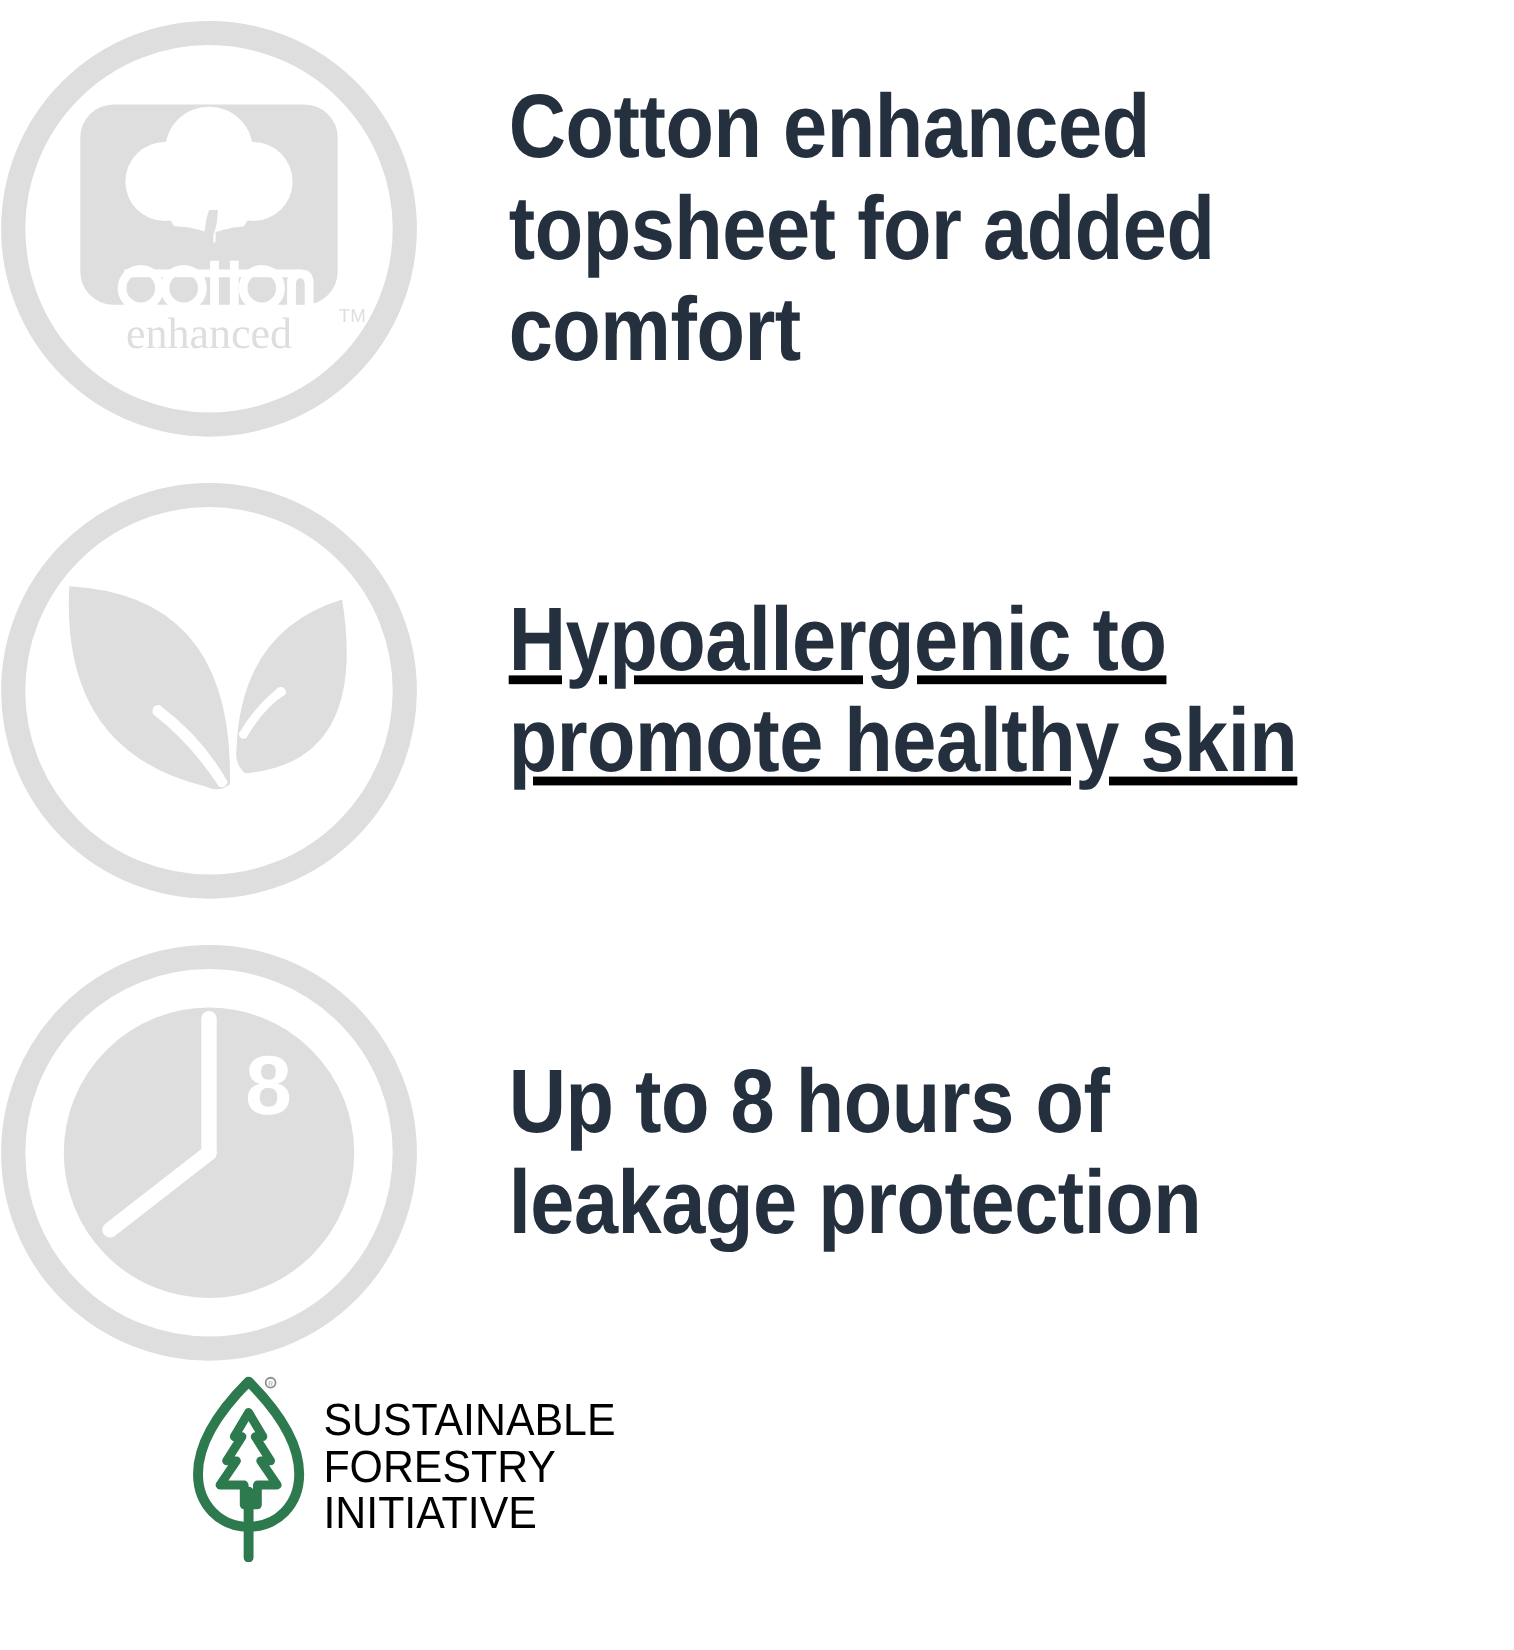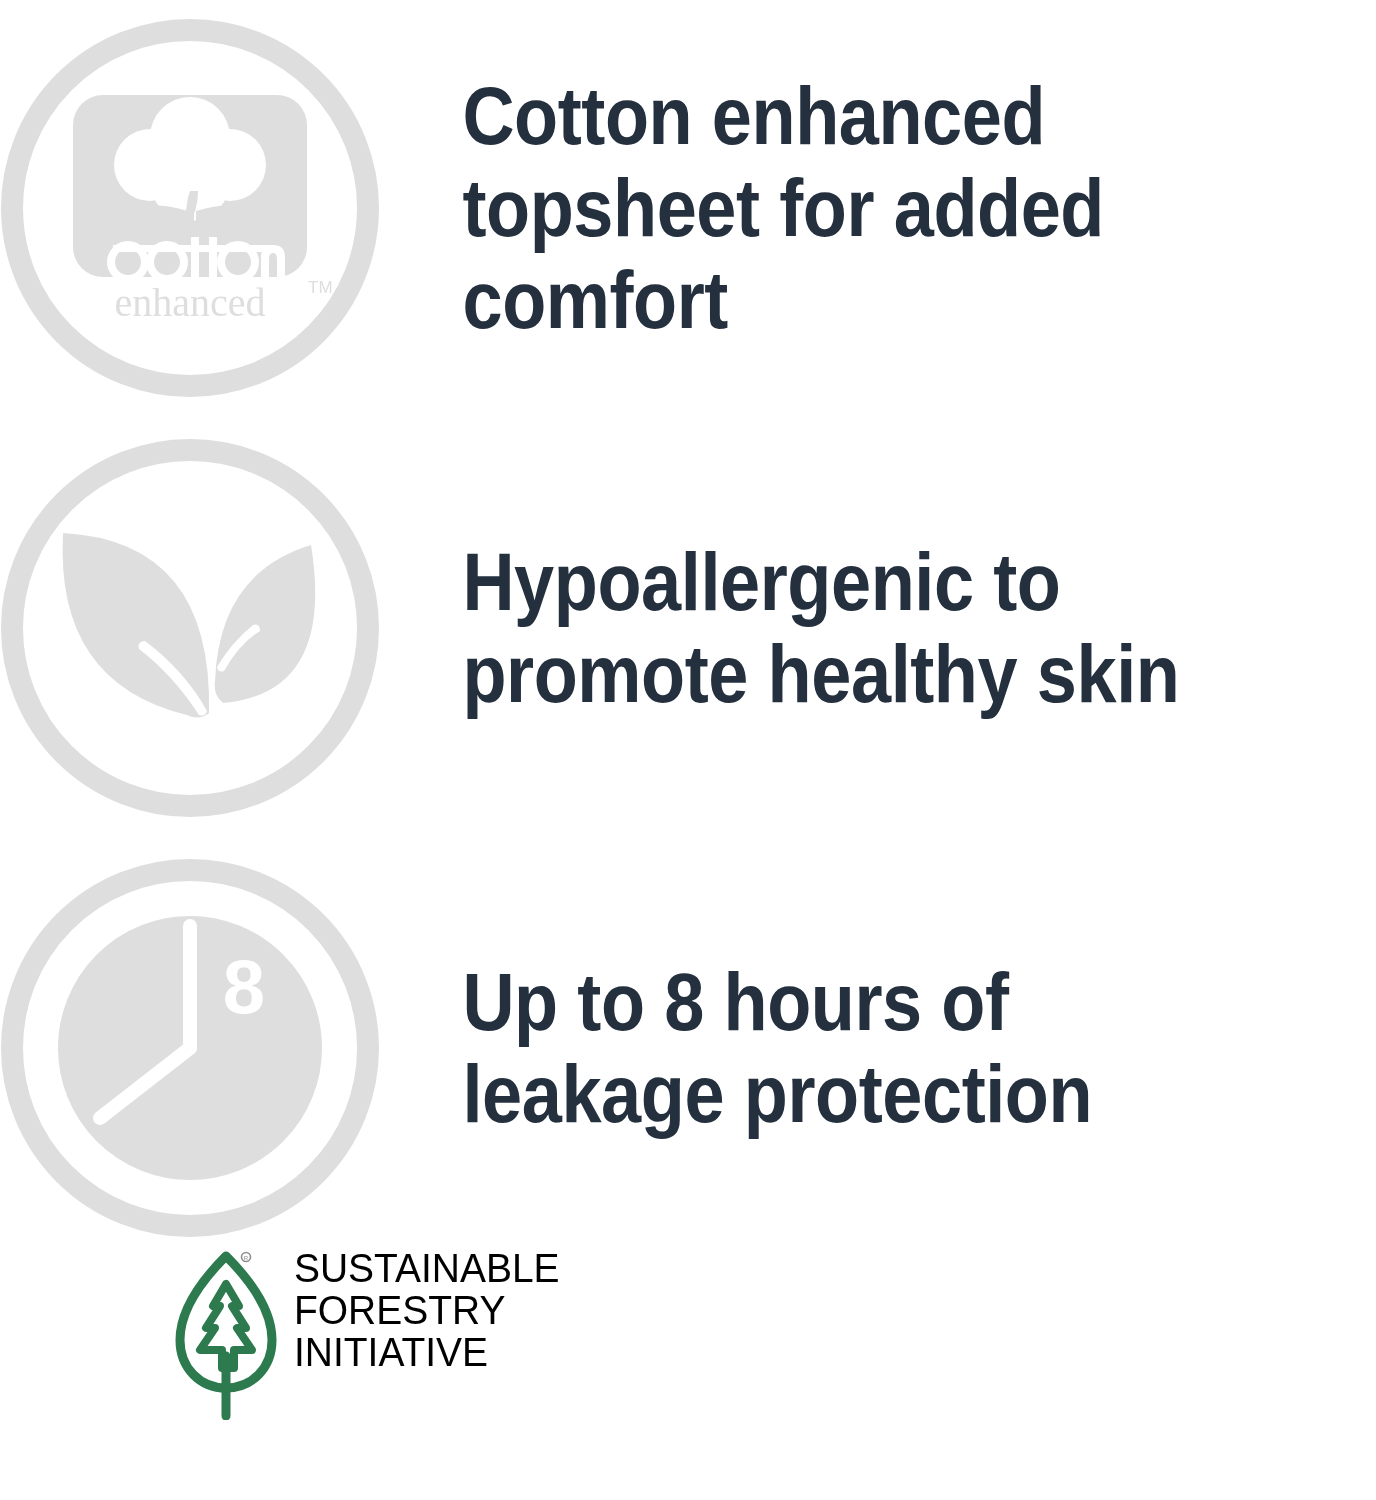--- a/index.html
+++ b/index.html
@@ -18,21 +18,21 @@
 
   
   .feature-row {
     position: absolute;
     left: 0;
     width: 1376px;
     display: flex;
     align-items: center;
   }
   #feature-row-0 { top: 8px;   height: 400px; }
-  #feature-row-1 { top: 428px; height: 400px; }
+  #feature-row-1 { top: 428px; height: 400px; text-decoration: underline; }
   #feature-row-2 { top: 848px; height: 400px; }
 
   .feature-icon {
     position: relative;
     width: 390px;
     min-width: 390px;
     height: 390px;
     margin-left: -5px;
   }
   .feature-icon svg { display: block; width: 100%; height: 100%; }
@@ -57,20 +57,21 @@
     left: 0;
     top: 1240px;
     width: 1376px;
     height: 260px;
     display: flex;
     align-items: flex-start;
   }
 
   #sfi-logo-group {
     display: flex;
+    align-items: center;
     margin-left: 172px;
     margin-top: 8px;
   }
   #sfi-leaf-mark { width: 108px; height: 172px; display: block; }
   #sfi-leaf-mark svg { display: block; width: 100%; height: 100%; }
 
   #sfi-wordmark {
     margin-left: 14px;
     color: #000000;
     font-size: 41px;

